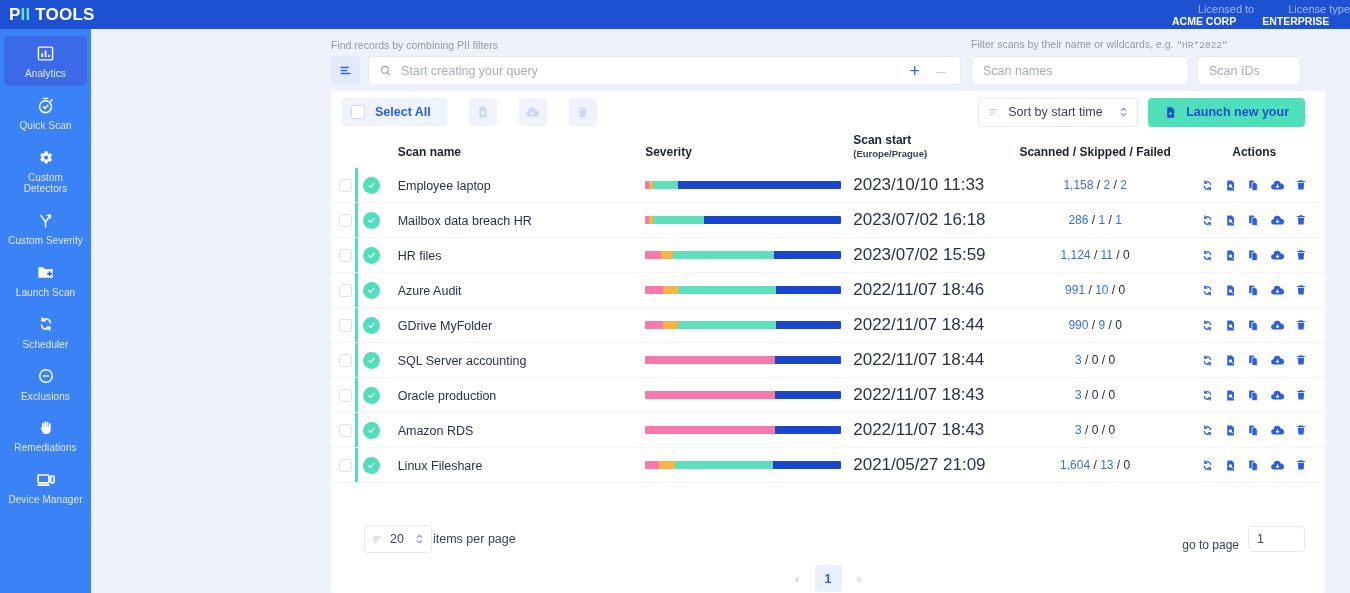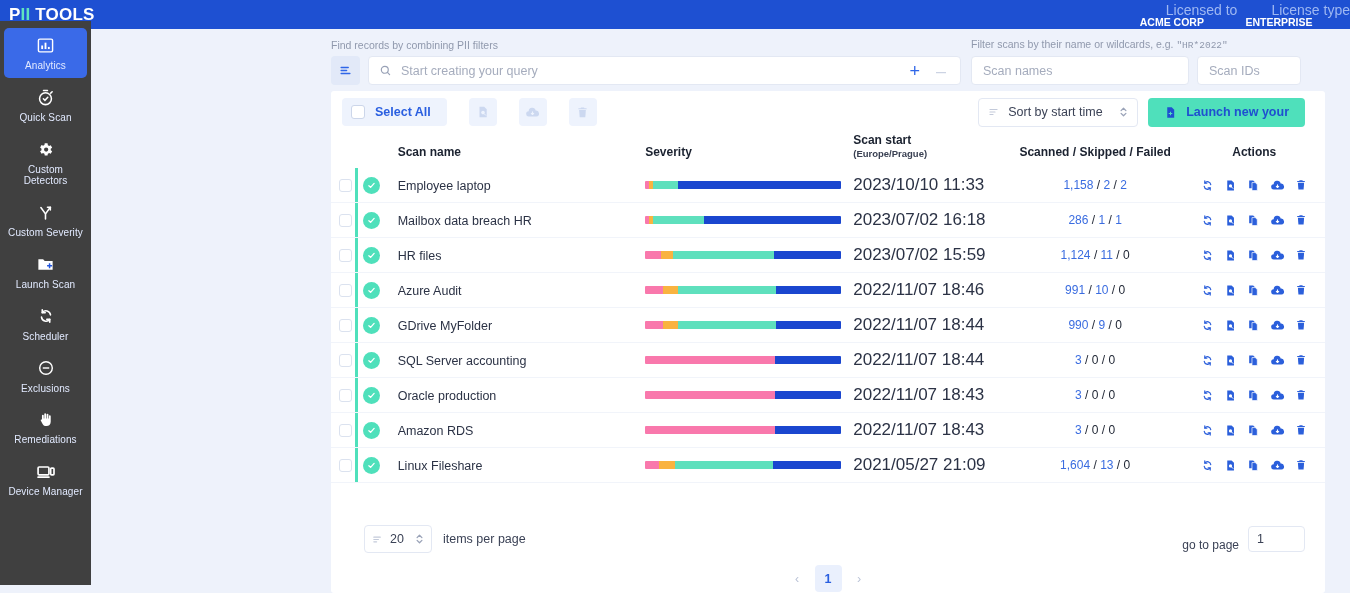--- a/index.html
+++ b/index.html
@@ -18,27 +18,27 @@
     background: #1e50d2;
     display: flex; align-items: center; justify-content: space-between;
   }
   .logo {
     font-size: 17px; font-weight: bold; color: #ffffff;
     letter-spacing: .2px; padding-left: 9px; white-space: nowrap;
   }
   .logo .teal { color: #5fe3c0; }
   .license-wrap { display: flex; gap: 8px; padding-right: 0; overflow: hidden; }
   .license-block { text-align: left; line-height: 1.05; padding-top: 2px; }
-  .license-label { font-size: 14px; color: #9fb8f2; white-space: nowrap; margin-left: 26px; }
+  .license-label { font-size: 11px; color: #9fb8f2; white-space: nowrap; margin-left: 26px; }
   .license-value { font-size: 10.5px; font-weight: bold; color: #ffffff; white-space: nowrap; }
 
   
   .sidebar {
-    position: absolute; top: 21px; left: 0; width: 91px; height: 564px;
-    background: #404040; padding-top: 7px;
+    position: absolute; top: 29px; left: 0; width: 91px; height: 564px;
+    background: #3b82f6; padding-top: 7px;
   }
   .nav-item {
     width: 83px; margin: 0 auto 2px; padding: 7px 2px 6px;
     border-radius: 5px; text-align: center; cursor: pointer;
   }
   .nav-item.active { background: #3a6ae8; }
   .nav-icon { height: 21px; display: flex; align-items: center; justify-content: center; color: #ffffff; }
   .nav-icon svg { display: block; }
   .nav-label {
     font-size: 10px; color: #e2eaff; margin-top: 4px; line-height: 1.18; letter-spacing: .1px;
@@ -145,21 +145,21 @@
   .start { font-size: 17px; color: #2b3245; }
   .counts { font-size: 12px; text-align: center; color: #1b2230; white-space: nowrap; }
   .counts .lnk { color: #3a6ce0; }
   .counts .zero { color: #1b2230; }
   .actions { display: flex; align-items: center; justify-content: center; gap: 10px; color: #2b5fdb; }
   .act-ic { cursor: pointer; display: flex; }
 
   
   .footer { position: absolute; left: 0; right: 0; bottom: 0; height: 78px; }
   .perpage-row { display: flex; align-items: center; padding: 10px 20px 0 11px; justify-content: space-between; }
-  .perpage-left { display: flex; align-items: center; gap: 11px; padding-left: 22px; }
+  .perpage-left { display: flex; align-items: center; gap: 1px; padding-left: 22px; }
   .perpage-select {
     width: 68px; height: 28px; border: 1px solid #e3e8f3; border-radius: 4px; background: #fff;
     display: flex; align-items: center; gap: 7px; padding: 0 7px; cursor: pointer;
   }
   .perpage-value { flex: 1; font-size: 12.5px; color: #3b4256; }
   .perpage-label { font-size: 12.5px; color: #3b4256; }
   .goto-row { display: flex; align-items: flex-end; gap: 9px; }
   .goto-label { font-size: 12px; color: #3b4256; }
   .goto-input {
     width: 57px; height: 26px; border: 1px solid #e3e8f3; border-radius: 4px; background: #fff;

